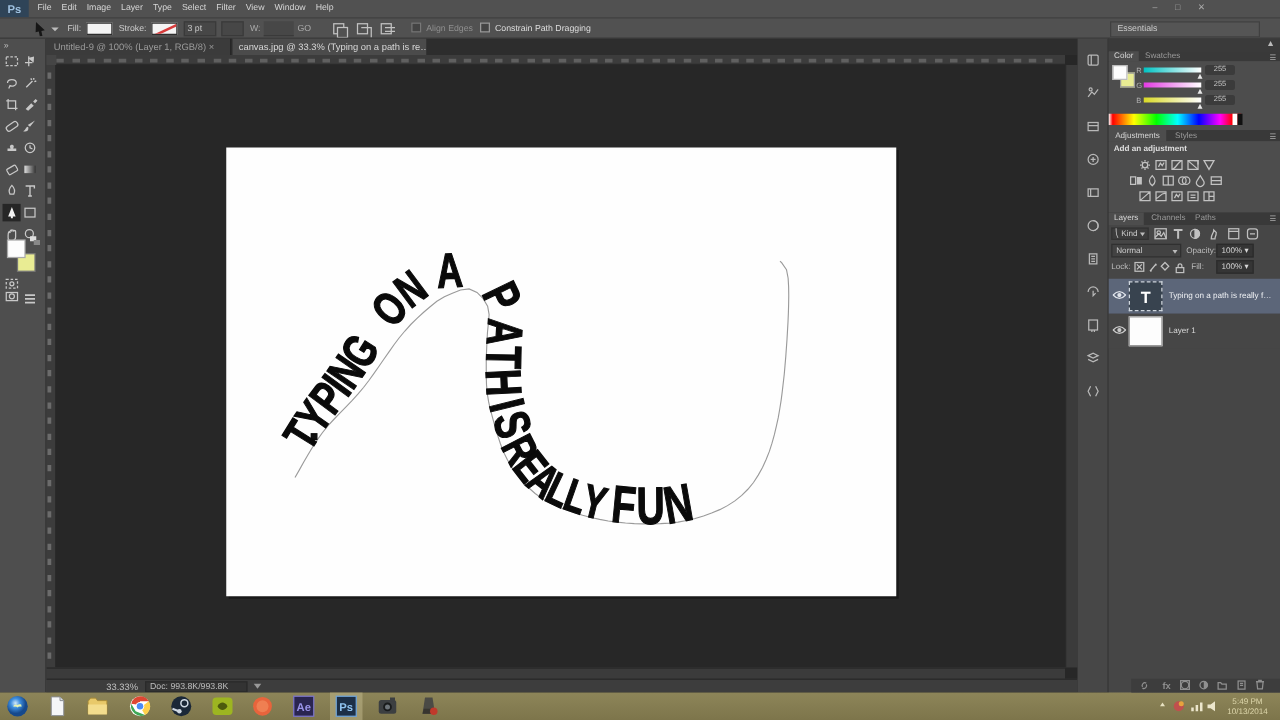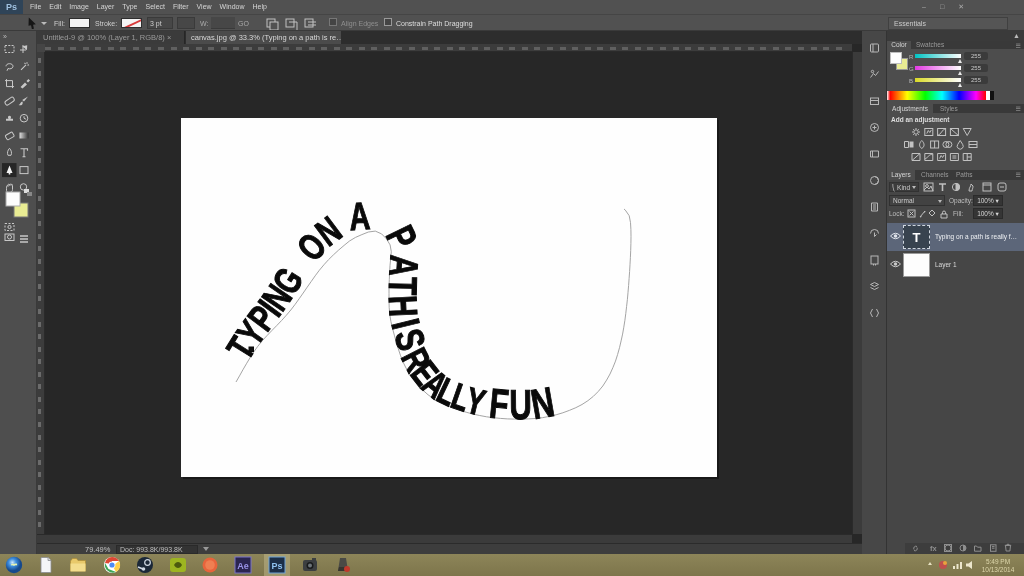--- a/index.html
+++ b/index.html
@@ -195,21 +195,21 @@
 <text x="0" y="0" transform="translate(520.6 419.1) rotate(-0.5) scale(0.74 1)" text-anchor="middle" font-size="42.0">U</text>
 <text x="0" y="0" transform="translate(545.1 417.2) rotate(-10.0) scale(0.74 1)" text-anchor="middle" font-size="42.0">N</text>
 
  </g>
 </svg>
 
 <div class="abs" style="left:852px;top:52px;width:10px;height:482px;background:#3b3b3b;border-left:1px solid #2a2a2a"></div>
 <div class="abs" style="left:37px;top:534px;width:815px;height:9px;background:#3b3b3b;border-top:1px solid #2a2a2a"></div>
 
 <div class="abs" style="left:0;top:543px;width:862px;height:11px;background:#3d3d3d;border-top:1px solid #2b2b2b">
- <div class="abs" style="left:85px;top:1px;color:#c0c0c0;font-size:7.5px">79.49%</div>
+ <div class="abs" style="left:85px;top:1px;color:#c0c0c0;font-size:7.5px">33.33%</div>
  <div class="abs" style="left:116px;top:1px;width:82px;height:9px;background:#333;border:1px solid #2a2a2a;color:#bdbdbd;font-size:7px;line-height:8px;padding-left:3px">Doc: 993.8K/993.8K</div>
  <div class="abs" style="left:203px;top:3px;width:0;height:0;border-left:3px solid transparent;border-right:3px solid transparent;border-top:4px solid #999"></div>
 </div>
 
 <div id="toolbar" class="abs" style="left:0;top:31px;width:37px;height:523px;background:#4e4e4e;border-right:1px solid #3a3a3a">
  <div class="abs" style="left:3px;top:2px;color:#bbb;font-size:7px">»</div>
     <svg class="abs" style="left:0;top:0" width="37" height="523" viewBox="0 0 37 523">
       <defs>
         <linearGradient id="tg" x1="0" y1="0" x2="1" y2="0">
           <stop offset="0" stop-color="#ddd"></stop>

